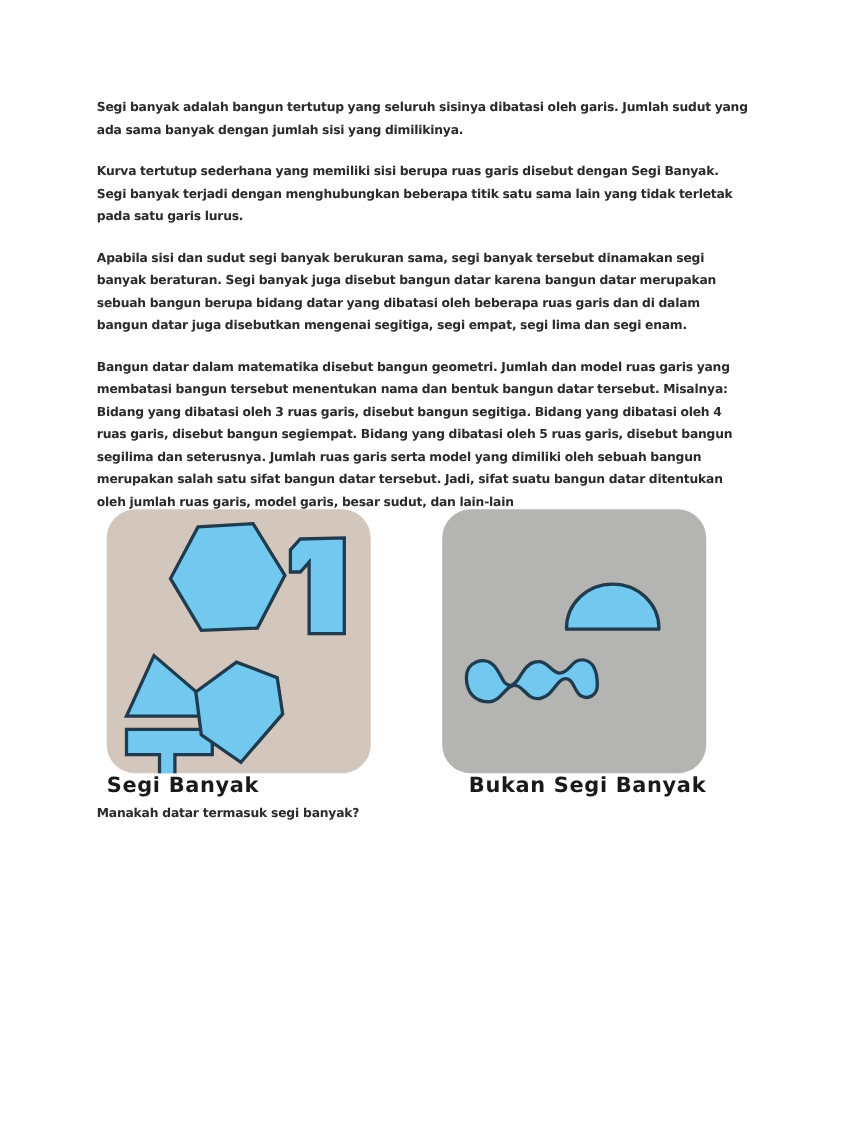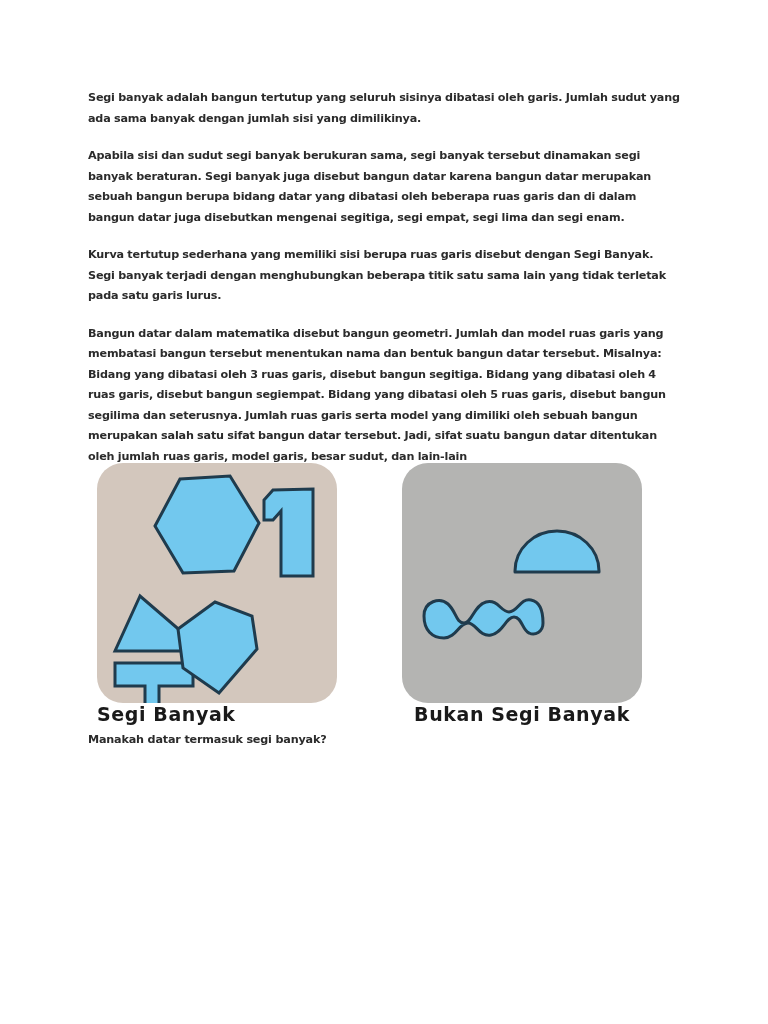--- a/index.html
+++ b/index.html
@@ -75,43 +75,43 @@
     position: absolute;
     top: 0;
     font-family: "DejaVu Sans", sans-serif;
     font-size: 19px;
     font-weight: 700;
     color: #1a1a1a;
     letter-spacing: 0.6px;
     white-space: nowrap;
   }
   .caption.left  { left: 0;    width: 240px; }
-  .caption.right { left: 305px; width: 240px; text-align: center; }
+  .caption.right { left: 305px; width: 240px; text-align: right; }
 
   .question {
     position: absolute;
     left: 88px;
     top: 733px;
     font-family: "DejaVu Sans", sans-serif;
     font-size: 11.2px;
     font-weight: 600;
     color: #2b2b2b;
     letter-spacing: -0.18px;
     white-space: nowrap;
   }
 </style>
 </head>
 <body>
 
 <div class="page">
 
   <div class="content">
     <p class="para">Segi banyak adalah bangun tertutup yang seluruh sisinya dibatasi oleh garis. Jumlah sudut yang ada sama banyak dengan jumlah sisi yang dimilikinya.</p>
+    <p class="para">Kurva tertutup sederhana yang memiliki sisi berupa ruas garis disebut dengan Segi Banyak. Segi banyak terjadi dengan menghubungkan beberapa titik satu sama lain yang tidak terletak pada satu garis lurus.</p>
     <p class="para">Apabila sisi dan sudut segi banyak berukuran sama, segi banyak tersebut dinamakan segi banyak beraturan. Segi banyak juga disebut bangun datar karena bangun datar merupakan sebuah bangun berupa bidang datar yang dibatasi oleh beberapa ruas garis dan di dalam bangun datar juga disebutkan mengenai segitiga, segi empat, segi lima dan segi enam.</p>
-    <p class="para">Kurva tertutup sederhana yang memiliki sisi berupa ruas garis disebut dengan Segi Banyak. Segi banyak terjadi dengan menghubungkan beberapa titik satu sama lain yang tidak terletak pada satu garis lurus.</p>
     <p class="para">Bangun datar dalam matematika disebut bangun geometri. Jumlah dan model ruas garis yang membatasi bangun tersebut menentukan nama dan bentuk bangun datar tersebut. Misalnya:  Bidang yang dibatasi oleh 3 ruas garis, disebut bangun segitiga. Bidang yang dibatasi oleh 4 ruas garis, disebut bangun segiempat. Bidang yang dibatasi oleh 5 ruas garis, disebut bangun segilima dan seterusnya. Jumlah ruas garis serta model yang dimiliki oleh sebuah bangun merupakan salah satu sifat bangun datar tersebut. Jadi, sifat suatu bangun datar ditentukan oleh jumlah ruas garis, model garis, besar sudut, dan lain-lain</p>
   </div>
 
   <div class="figure-row">
 
     <div class="panel left">
       <svg viewBox="0 0 240 240" xmlns="http://www.w3.org/2000/svg">
         <g fill="#72c8ee" stroke="#1f3b4d" stroke-width="3" stroke-linejoin="miter">
 
           <polygon points="83,16 133,13 162,60 137,108 86,110 58,63"></polygon>

